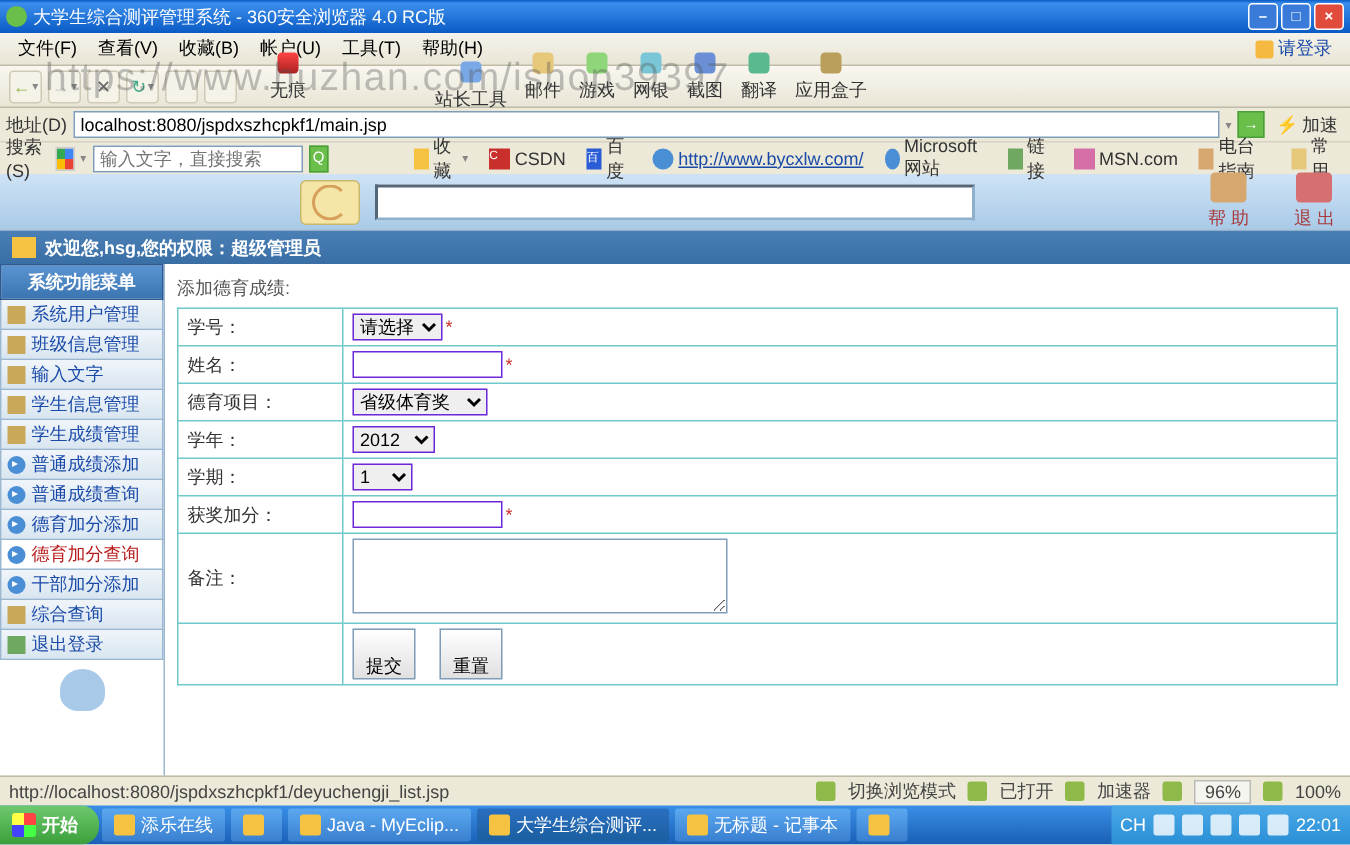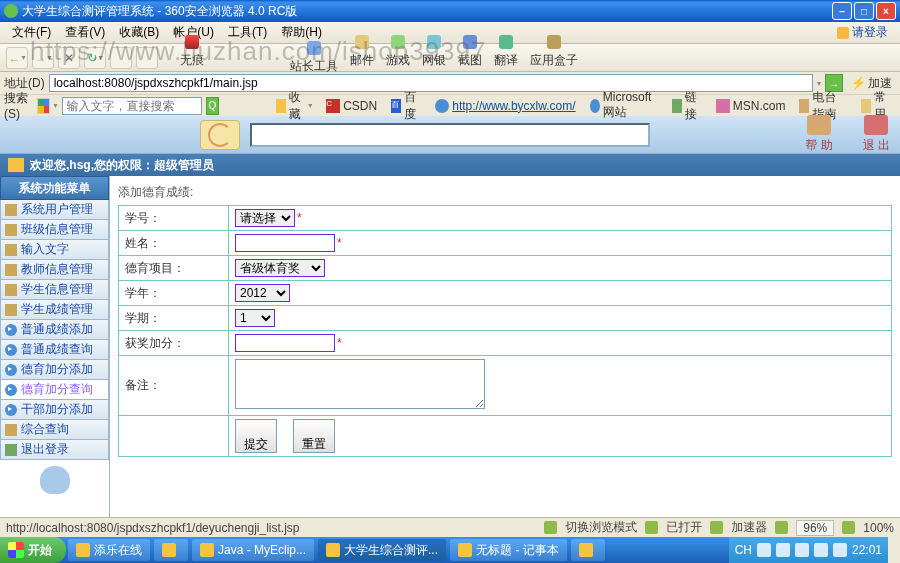--- a/index.html
+++ b/index.html
@@ -86,21 +86,21 @@
 .welcomebar{height:22px;background:linear-gradient(#4a7fb5,#3a6fa5);color:#fff;display:flex;align-items:center;padding:0 8px;gap:6px;font-weight:bold;}
 .welcomebar .wico{width:16px;height:14px;background:#f5c242;display:inline-block;}
 
 
 .main{display:flex;height:350px;}
 
 
 .sidebar{width:110px;background:#fff;border-right:1px solid #9cb8d1;}
 .sidehdr{height:24px;background:linear-gradient(#5a94d1,#3a74b1);color:#fff;display:flex;align-items:center;justify-content:center;font-weight:bold;border:1px solid #2a5a91;}
 .sideitem{height:20px;border:1px solid #9cb8d1;border-top:none;display:flex;align-items:center;gap:4px;padding:0 4px;background:linear-gradient(#f0f5fa,#d8e5f0);color:#1a4aa8;cursor:pointer;}
-.sideitem.active{color:#8b5cf6;background:#fff;}
+.sideitem.active{color:#b91c1c;background:#fff;}
 .sideitem .sico{width:12px;height:12px;display:inline-block;}
 .sico-key{background:#c9a85a;}
 .sico-arrow{background:#4a8fd6;border-radius:50%;position:relative;}
 .sico-arrow::before{content:"▸";color:#fff;font-size:8px;position:absolute;left:3px;top:0;}
 .sico-exit{background:#6fa860;}
 .mouse-ico{width:30px;height:28px;margin:6px auto;background:#a8cae8;border-radius:50% 50% 40% 40%;position:relative;}
 
 
 .content{flex:1;padding:4px 8px;background:#fff;}
 .crumb{color:#555;padding:4px 0;}
@@ -113,21 +113,21 @@
 .btnrow{padding:4px 0;}
 .btnrow button{height:20px;padding:16px 8px;border:1px solid #7f9db9;background:linear-gradient(#fff,#e0e0e0);margin-right:16px;}
 
 
 .statusbar{position:absolute;bottom:26px;left:0;right:0;height:20px;background:#ece9d8;border-top:1px solid #c0bba8;display:flex;align-items:center;padding:0 6px;font-size:11px;color:#444;gap:8px;}
 .statusbar .flex{flex:1;}
 .statusbar .stico{width:13px;height:13px;background:#8fb948;display:inline-block;border-radius:2px;}
 .statusbar .zoom{border:1px solid #bbb;padding:0 6px;background:#f5f5f0;}
 
 
-.taskbar{position:absolute;bottom:0;left:0;right:12px;height:26px;background:linear-gradient(#3a8fe6,#1a5fb6);display:flex;align-items:center;}
+.taskbar{position:absolute;bottom:0;left:0;right:0;height:26px;background:linear-gradient(#3a8fe6,#1a5fb6);display:flex;align-items:center;}
 .startbtn{height:26px;padding:0 14px 0 8px;background:linear-gradient(#6fc96f,#3a9f3a);color:#fff;font-weight:bold;display:flex;align-items:center;gap:4px;border-radius:0 12px 12px 0;}
 .startbtn::before{content:"";width:16px;height:16px;background:conic-gradient(#f44 0 25%,#4f4 0 50%,#44f 0 75%,#ff4 0);border-radius:2px;}
 .task{height:22px;margin:2px;padding:0 8px;background:linear-gradient(#5aa8f0,#3a7fd0);color:#fff;display:flex;align-items:center;gap:4px;border-radius:2px;max-width:130px;white-space:nowrap;overflow:hidden;}
 .task.active{background:linear-gradient(#2a6fc0,#1a5fa0);}
 .task .tico{width:14px;height:14px;background:#f5c242;border-radius:2px;}
 .tray{margin-left:auto;height:26px;background:linear-gradient(#4aa8e6,#2a8fd6);display:flex;align-items:center;padding:0 6px;gap:5px;color:#fff;}
 .tray .trico{width:14px;height:14px;background:#fff;border-radius:2px;opacity:.8;}
 </style>
 </head>
 <body>
@@ -296,24 +296,20 @@
           <span class="sico sico-key"></span>
           <span>系统用户管理</span>
         </div>
         <div class="sideitem">
           <span class="sico sico-key"></span>
           <span>班级信息管理</span>
         </div>
         <div class="sideitem">
           <span class="sico sico-key"></span>
           <span>输入文字</span>
-        </div>
-        <div class="sideitem">
-          <span class="sico sico-key"></span>
-          <span>教师信息管理</span>
         </div>
         <div class="sideitem">
           <span class="sico sico-key"></span>
           <span>学生信息管理</span>
         </div>
         <div class="sideitem">
           <span class="sico sico-key"></span>
           <span>学生成绩管理</span>
         </div>
         <div class="sideitem">

